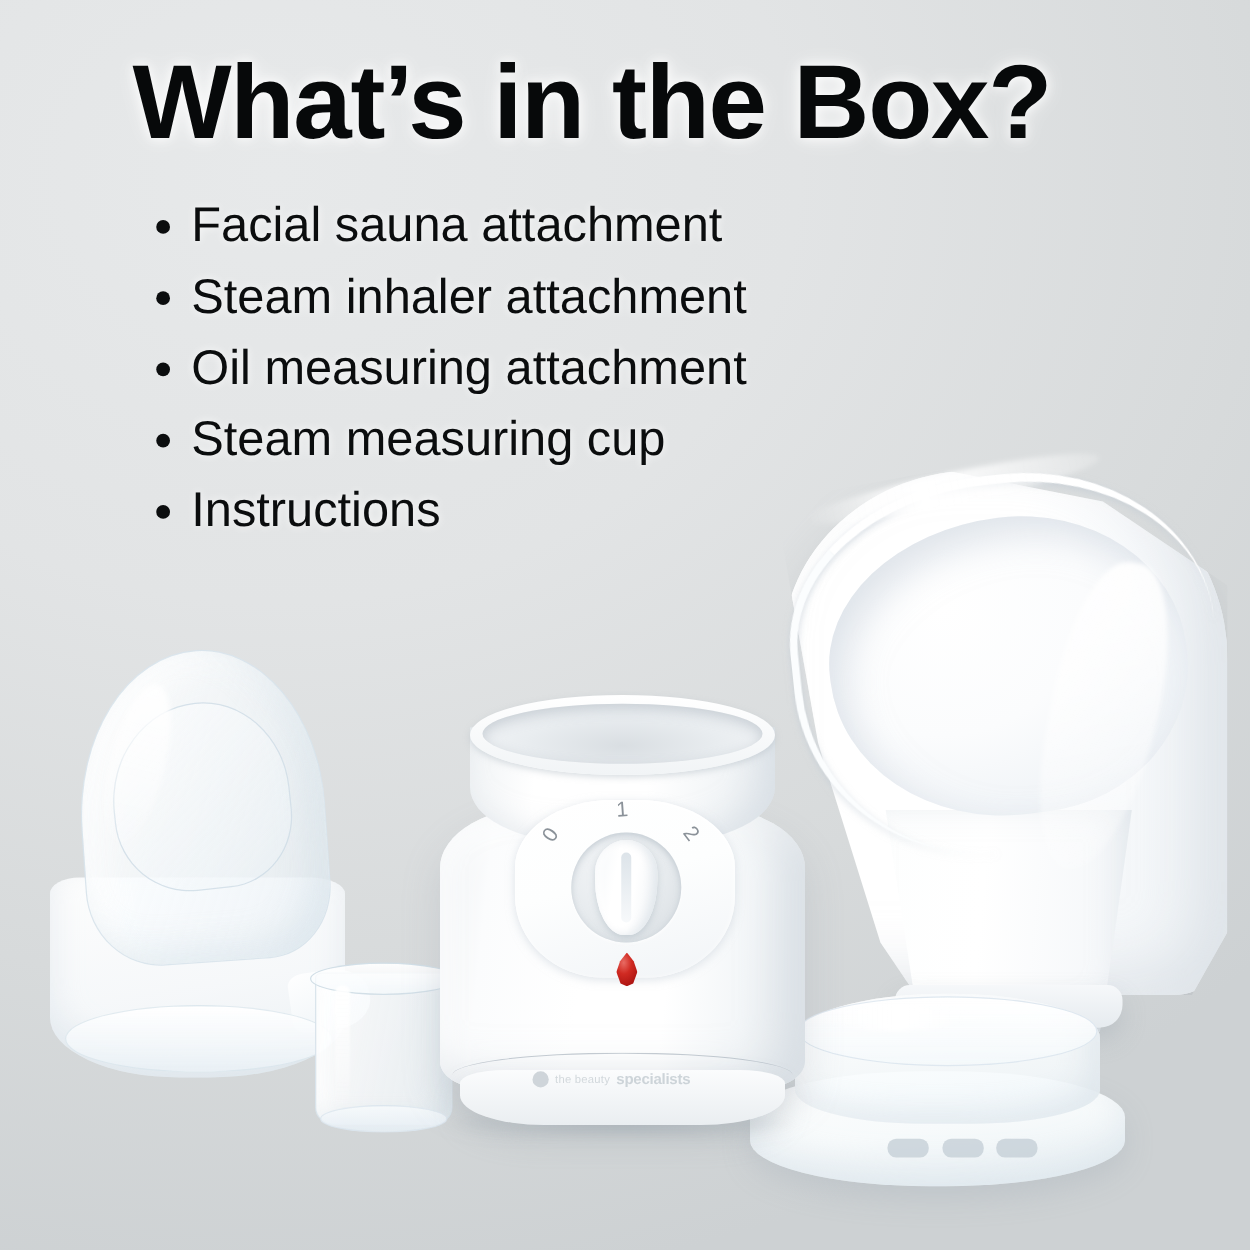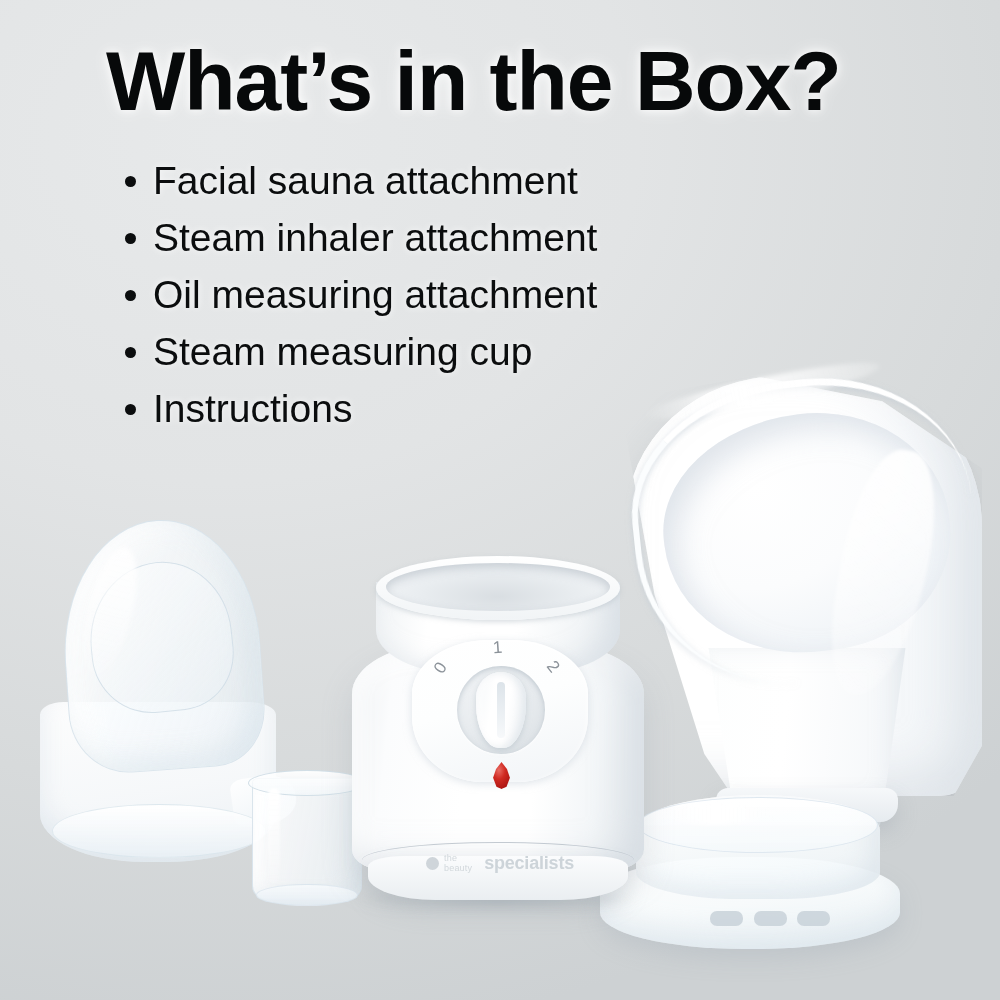--- a/index.html
+++ b/index.html
@@ -418,21 +418,21 @@
     border-radius:50%;
     background:#cfd5da;
     flex:none;
   }
   .bu-logo-the {
     font-size:9px;
     color:#d2d8dc;
     letter-spacing:.2px;
   }
   .bu-logo-main {
-    font-size:18px;
+    font-size:12px;
     font-weight:bold;
     color:#cdd4d9;
     letter-spacing:-.2px;
   }
   .bu-shadow {
     position:absolute;
     left:8px; top:330px;
     width:276px; height:26px;
     background:radial-gradient(ellipse at 50% 50%, rgba(140,152,162,.36), rgba(140,152,162,0) 72%);
     border-radius:50%;

